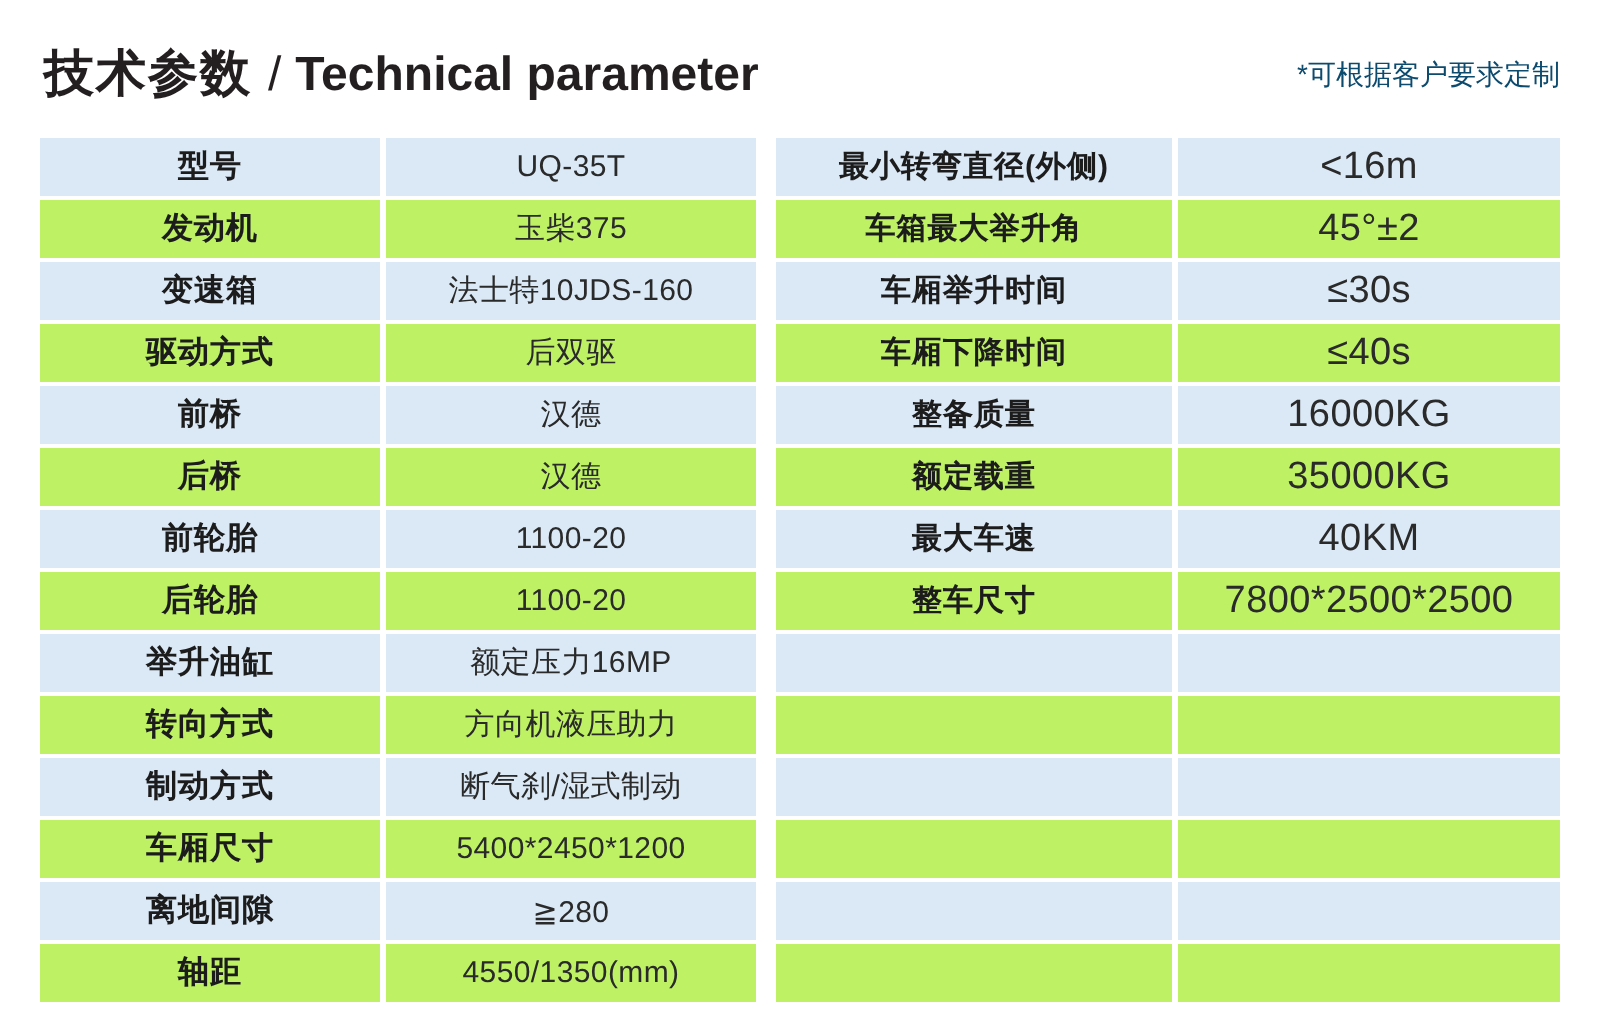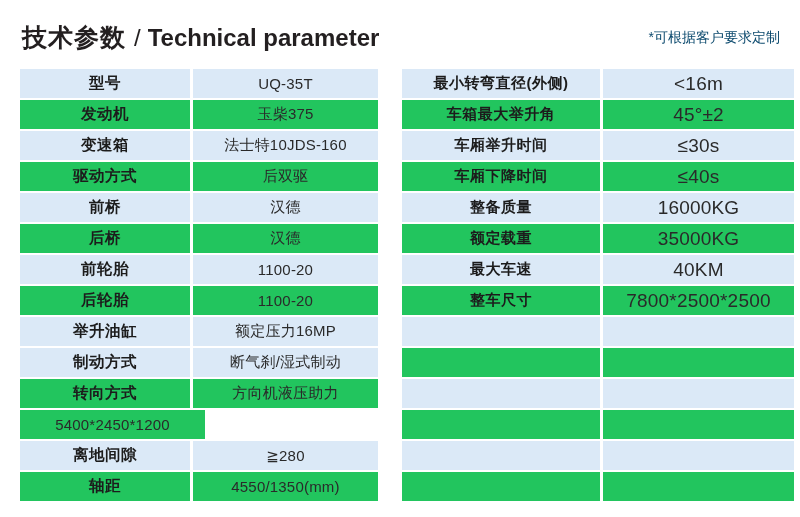--- a/index.html
+++ b/index.html
@@ -70,21 +70,21 @@
     padding-bottom: 2px;
   }
 
   
   .tables {
     position: absolute;
     left: 20px;
     top: 59px;
     width: 760px;
     display: flex;
-    gap: 24px;
+    gap: 10px;
   }
   .spec-table {
     display: flex;
     flex-direction: column;
     gap: 0px;
   }
   .spec-table.left  { width: 358px; }
   .spec-table.right { width: 392px; }
 
   .row {
@@ -96,21 +96,21 @@
   .row .cell {
     height: 29px;
     display: flex;
     align-items: center;
     justify-content: center;
     box-sizing: border-box;
     overflow: hidden;
     white-space: nowrap;
   }
   .row.blue .cell { background: #dbe9f7; }
-  .row.gray .cell { background: #22c55e; }
+  .row.gray .cell { background: #bef264; }
 
   
   .left .cell.label { width: 170px; margin-right: 3px; }
   .left .cell.value { width: 185px; }
 
   
   .right .cell.label { width: 198px; margin-right: 3px; }
   .right .cell.value { width: 191px; }
 
   .cell.label {
@@ -173,29 +173,30 @@
           <div class="cell value">1100-20</div>
         </div>
         <div class="row gray">
           <div class="cell label">后轮胎</div>
           <div class="cell value">1100-20</div>
         </div>
         <div class="row blue">
           <div class="cell label">举升油缸</div>
           <div class="cell value">额定压力16MP</div>
         </div>
+        <div class="row gray">
+          <div class="cell label">转向方式</div>
+          <div class="cell value">方向机液压助力</div>
+        </div>
         <div class="row blue">
           <div class="cell label">制动方式</div>
           <div class="cell value">断气刹/湿式制动</div>
         </div>
         <div class="row gray">
-          <div class="cell label">转向方式</div>
-          <div class="cell value">方向机液压助力</div>
-        </div>
-        <div class="row gray">
+          <div class="cell label">车厢尺寸</div>
           <div class="cell value">5400*2450*1200</div>
         </div>
         <div class="row blue">
           <div class="cell label">离地间隙</div>
           <div class="cell value">≧280</div>
         </div>
         <div class="row gray">
           <div class="cell label">轴距</div>
           <div class="cell value">4550/1350(mm)</div>
         </div>

